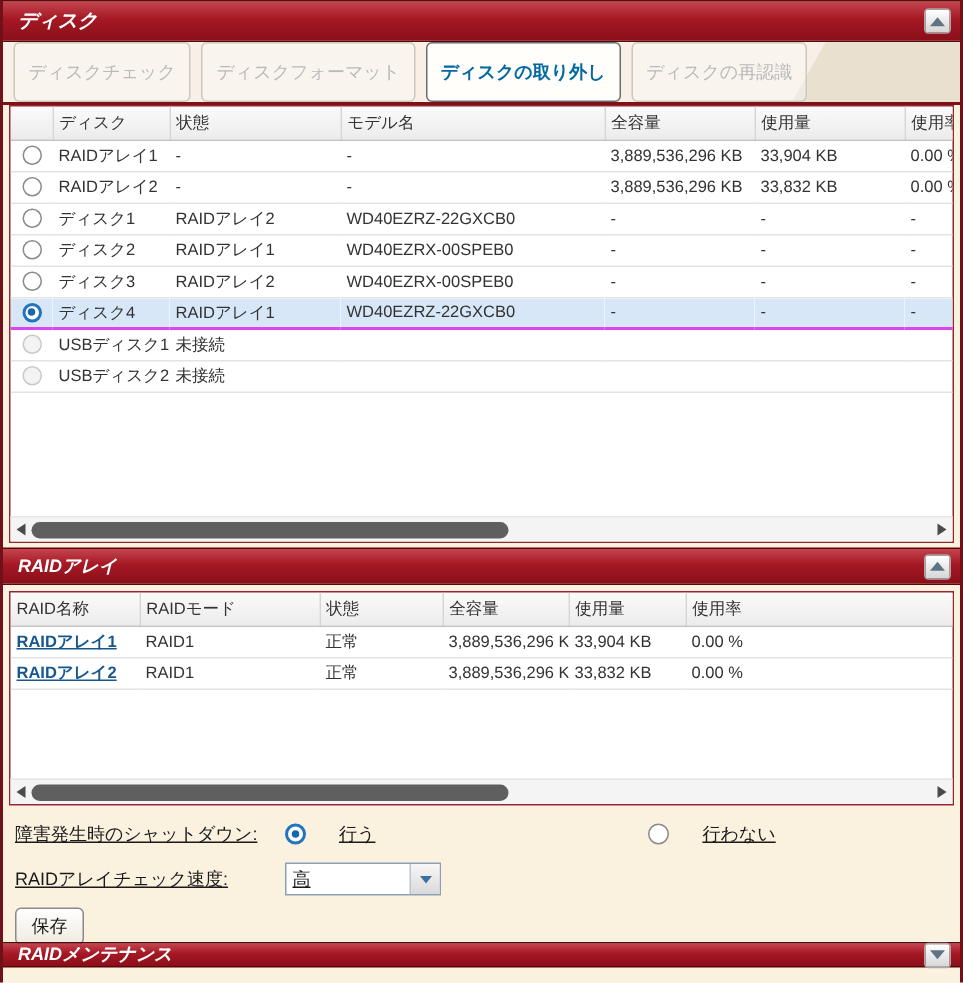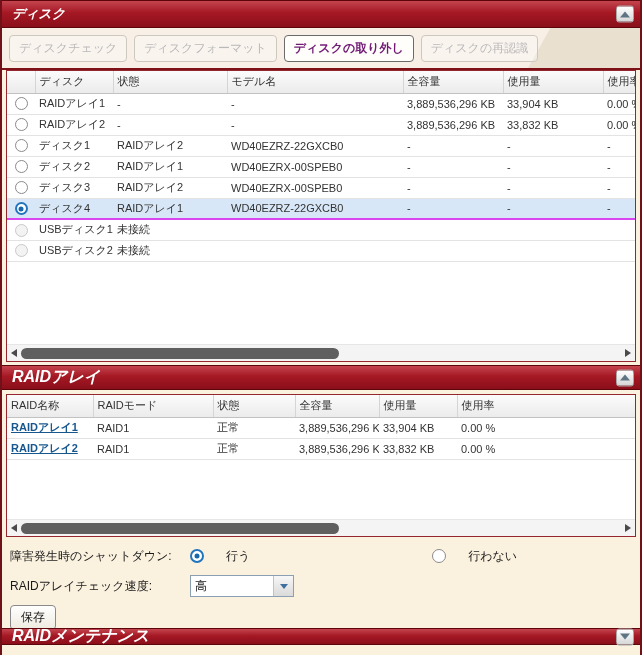--- a/index.html
+++ b/index.html
@@ -18,51 +18,51 @@
   .secbar {
     position:relative;
     background:linear-gradient(to bottom,#C4454E 0%,#A51824 45%,#8A0F1A 100%);
     border-top:1px solid #5E050C;
     border-bottom:1px solid #5E050C;
     color:#fff; font-weight:bold; font-style:italic;
     display:flex; align-items:center;
     padding-left:10px;
   }
   .secbar.main { height:28px; font-size:13px; }
-  .secbar.sub  { height:25px; font-size:16px; }
+  .secbar.sub  { height:25px; font-size:12px; }
   .collapse-btn {
     position:absolute; right:6px; top:50%; transform:translateY(-50%);
     width:18px; height:17px; border:1px solid #A8A8A8; border-radius:3px;
     background:linear-gradient(to bottom,#FFFFFF,#D6D6D6);
     display:flex; align-items:center; justify-content:center; cursor:pointer;
   }
   .tri-up   { width:0; height:0; border-left:5px solid transparent; border-right:5px solid transparent; border-bottom:6px solid #5E7484; }
   .tri-down { width:0; height:0; border-left:5px solid transparent; border-right:5px solid transparent; border-top:6px solid #5E7484; }
 
   
   .toolbar {
     position:relative; height:42px; background:#F8EFE7;
     border-bottom:2px solid #7E1018;
-    display:flex; align-items:center; gap:7px; padding-left:7px;
+    display:flex; gap:7px; padding-left:7px;
     overflow:hidden;
   }
   .toolbar-corner {
     position:absolute; right:0; top:0; height:100%; width:112px;
     background:#E9E0D0;
     clip-path:polygon(20% 0, 100% 0, 100% 100%, 0 100%);
   }
   .tb-btn {
     position:relative; z-index:1;
     font-size:12px; padding:4px 9px; border-radius:4px;
     background:rgba(255,255,255,0.35);
     border:1px solid #CDC8BE; color:#B9B9B9; cursor:default;
     font-family:inherit;
   }
   .tb-btn.active {
-    background:#FFFEFB; border:1px solid #6B6B6B; color:#701a75;
+    background:#FFFEFB; border:1px solid #6B6B6B; color:#0369a1;
     font-weight:bold; cursor:pointer;
   }
 
   
   .tbl-box {
     margin:0 4px; background:#fff;
     border:1px solid #94262E;
     position:relative;
   }
   .tbl-box.disk { height:292px; }
@@ -105,21 +105,21 @@
   }
   .hs-arrow { position:absolute; top:4px; width:0; height:0; cursor:pointer; }
   .hs-left  { left:4px;  border-top:4.5px solid transparent; border-bottom:4.5px solid transparent; border-right:6px solid #4A4A4A; }
   .hs-right { right:4px; border-top:4.5px solid transparent; border-bottom:4.5px solid transparent; border-left:6px solid #4A4A4A; }
   .hs-thumb {
     position:absolute; left:14px; top:3px; width:318px; height:11px;
     background:#5F5F5F; border-radius:6px; cursor:grab;
   }
 
   
-  .settings { height:91px; padding:8px; font-size:12px; color:#1A1A1A; background:#FAF1DF; }
+  .settings { height:91px; padding:8px; font-size:12px; color:#1A1A1A; background:#FAF1DF;text-decoration:underline; }
   .set-row { display:flex; align-items:center; height:22px; }
   .set-label { width:180px; }
   .opt { display:flex; align-items:center; gap:22px; }
   .opt .radio { width:14px; height:14px; }
   .opt2 { margin-left:182px; }
   .dropdown {
     width:104px; height:22px; border:1px solid #8CA0B4; background:#fff;
     display:flex; align-items:center; position:relative; cursor:pointer;
   }
   .dd-value { padding-left:4px; font-size:12px; }

